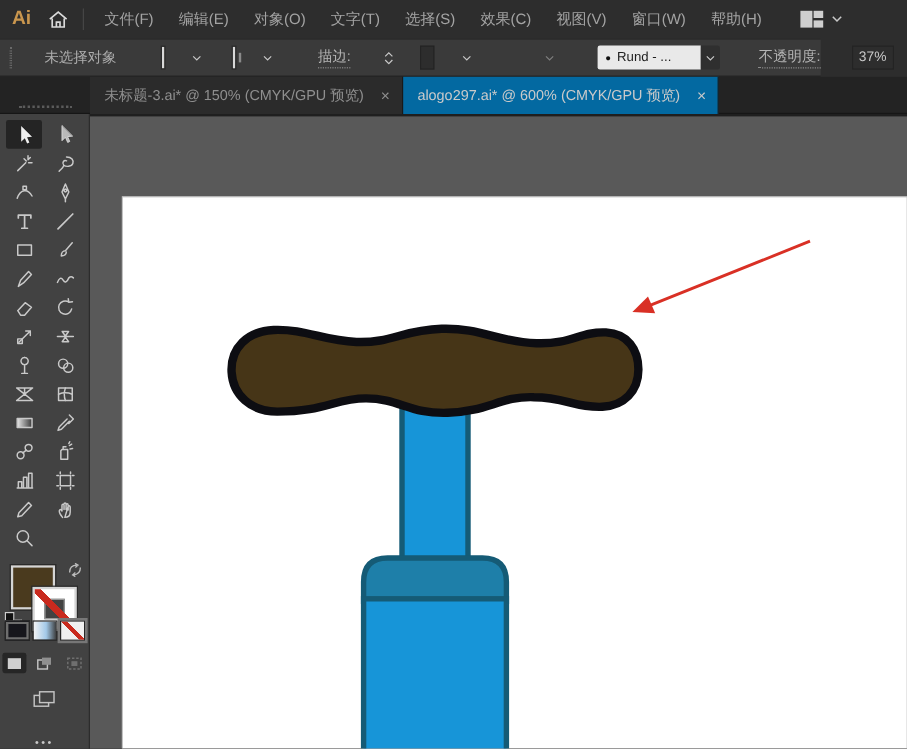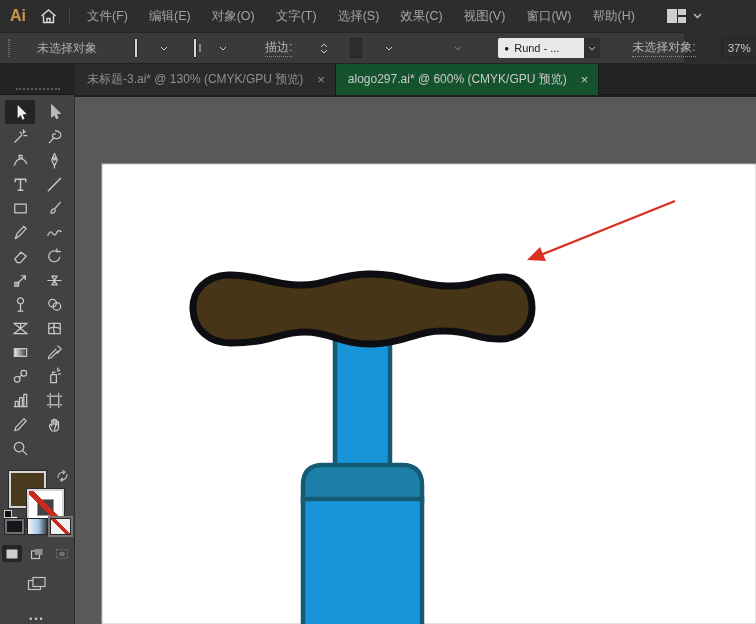--- a/index.html
+++ b/index.html
@@ -51,21 +51,21 @@
 
   
   .tabbar { position:absolute; left:0; top:64px; width:756px; height:31px;
     background:#232323; display:flex; border-bottom:1px solid #161616; }
   .tab-spacer { width:75px; position:relative; }
   .tab-spacer .dots { position:absolute; left:16px; bottom:4px; width:44px;
     border-bottom:2px dotted #5B5B5B; }
   .tab { height:31px; display:flex; align-items:center; padding:0 10px 0 12px;
     font-size:12px; border-right:1px solid #191919; white-space:nowrap; cursor:default; }
   .tab.inactive { background:#2B2B2B; color:#8F8F8F; }
-  .tab.active { background:#14532d; color:#CACACA; }
+  .tab.active { background:#0369a1; color:#CACACA; }
   .tab .close { margin-left:14px; font-size:13px; line-height:1; }
 
   
   .main { position:absolute; left:0; top:95px; width:756px; height:529px; display:flex; }
 
   
   .toolbar { width:75px; height:529px; background:#424242; border-right:1px solid #2C2C2C;
     display:flex; flex-direction:column; align-items:center; }
   .tools { display:grid; grid-template-columns:30px 30px; grid-auto-rows:24px;
     padding-top:5px; column-gap:4px; }
@@ -185,37 +185,37 @@
       <span class="brush-face">
         <span class="brush-dot">●</span>
         <span>Rund - ...</span>
       </span>
       <span class="brush-chev">
         <svg width="8" height="5" viewBox="0 0 8 5">
             <path d="M1 1 L4 4 L7 1" stroke="#C8C8C8" fill="none"></path>
           </svg>
       </span>
     </span>
-    <span class="cb-label" style="margin-left:12px">未选择对象:</span>
+    <span class="cb-label" style="margin-left:12px">不透明度:</span>
     <span class="field opacity">37%</span>
     <span class="more-btn">
       <svg width="6" height="9" viewBox="0 0 6 9">
           <path d="M1 1 L5 4.5 L1 8" stroke="#C8C8C8" fill="none" stroke-width="1.3"></path>
         </svg>
     </span>
     <span class="cb-label" style="margin-left:10px; border-bottom:none">样式:</span>
     <span class="style-swatch"></span>
   </div>
 
   <div class="tabbar">
     <div class="tab-spacer">
         <div class="dots"></div>
       </div>
     <div class="tab inactive">
-      <span>未标题-3.ai* @ 130% (CMYK/GPU 预览)</span>
+      <span>未标题-3.ai* @ 150% (CMYK/GPU 预览)</span>
       <span class="close">×</span>
     </div>
     <div class="tab active">
       <span>alogo297.ai* @ 600% (CMYK/GPU 预览)</span>
       <span class="close">×</span>
     </div>
   </div>
 
   <div class="main">
 

